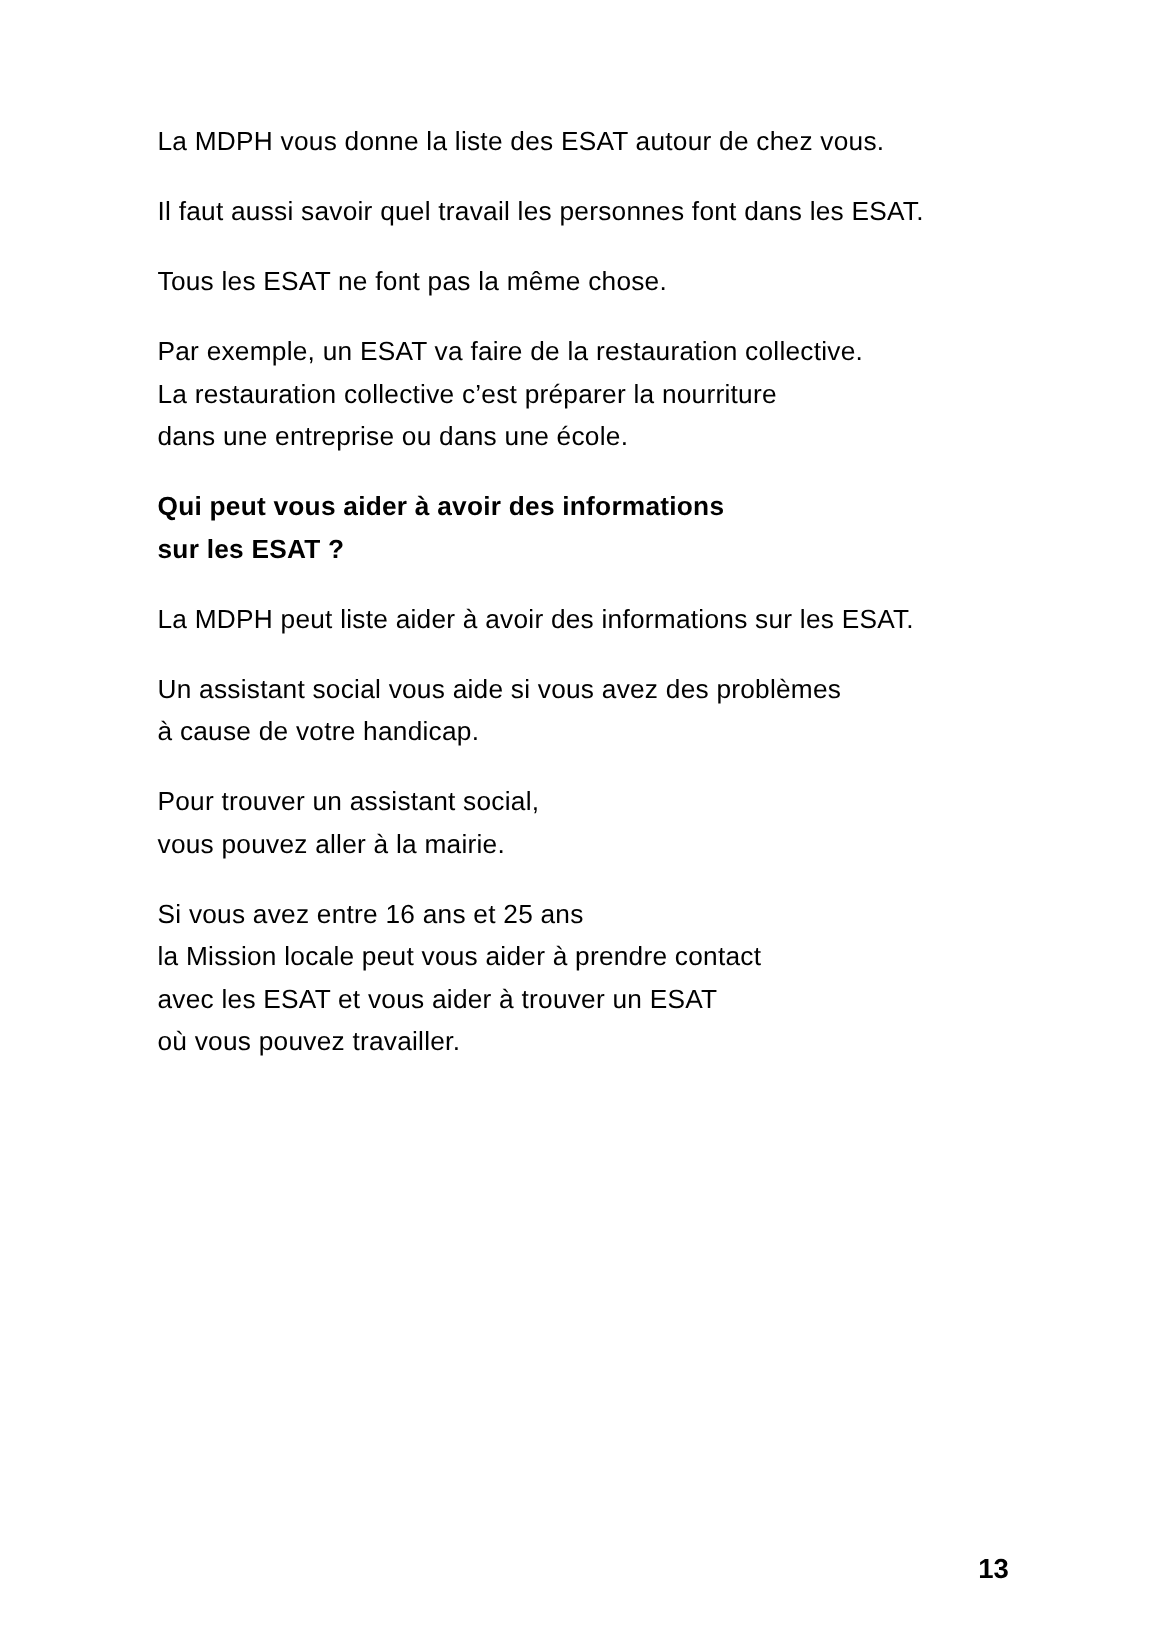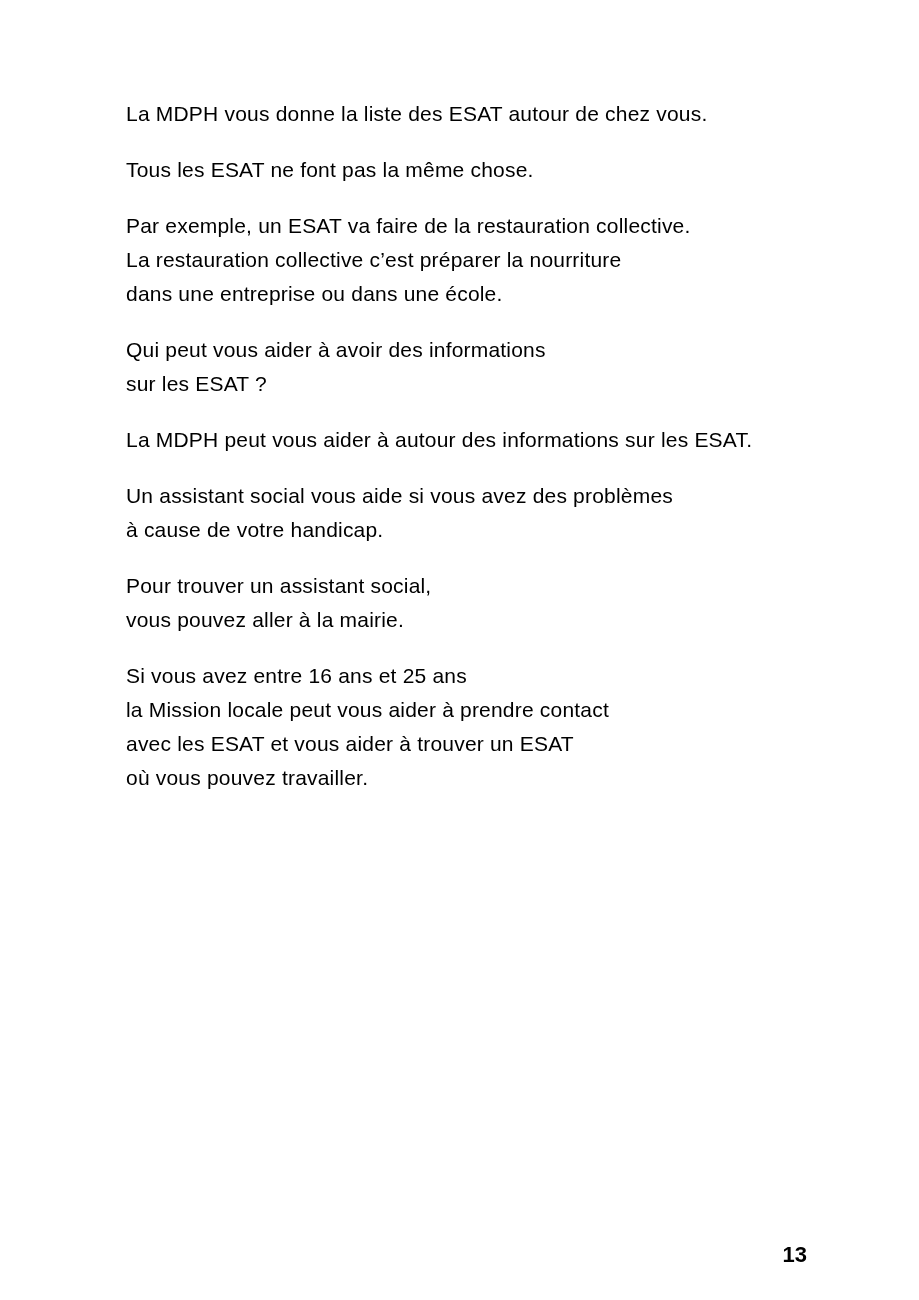--- a/index.html
+++ b/index.html
@@ -24,40 +24,41 @@
   }
   .para {
     margin: 0 0 22px 0;
     font-size: 21px;
     line-height: 34px;
     font-weight: normal;
     white-space: nowrap;
     letter-spacing: 0.2px;
   }
   .para.heading {
-    font-weight: normal;
+    font-weight: bold;
   }
   .page-number {
     position: absolute;
     top: 1240px;
     right: 112px;
     font-size: 22px;
     line-height: 30px;
     font-weight: bold;
     margin-left: 34px;
   }
 </style>
 </head>
 <body>
 
 <div class="page">
   <div class="content">
       <p class="para">La MDPH vous donne la liste des ESAT autour de chez vous.</p>
+      <p class="para">Il faut aussi savoir quel travail les personnes font dans les ESAT.</p>
       <p class="para">Tous les ESAT ne font pas la même chose.</p>
       <p class="para">Par exemple, un ESAT va faire de la restauration collective.<br>La restauration collective c’est préparer la nourriture<br>dans une entreprise ou dans une école.</p>
       <p class="para heading">Qui peut vous aider à avoir des informations<br>sur les ESAT ?</p>
-      <p class="para">La MDPH peut vous aider à autour des informations sur les ESAT.</p>
+      <p class="para">La MDPH peut liste aider à avoir des informations sur les ESAT.</p>
       <p class="para">Un assistant social vous aide si vous avez des problèmes<br>à cause de votre handicap.</p>
       <p class="para">Pour trouver un assistant social,<br>vous pouvez aller à la mairie.</p>
       <p class="para">Si vous avez entre 16 ans et 25 ans<br>la Mission locale peut vous aider à prendre contact<br>avec les ESAT et vous aider à trouver un ESAT<br>où vous pouvez travailler.</p>
     </div>
   <div class="page-number">13</div>
 </div>
 
 </body></html>

